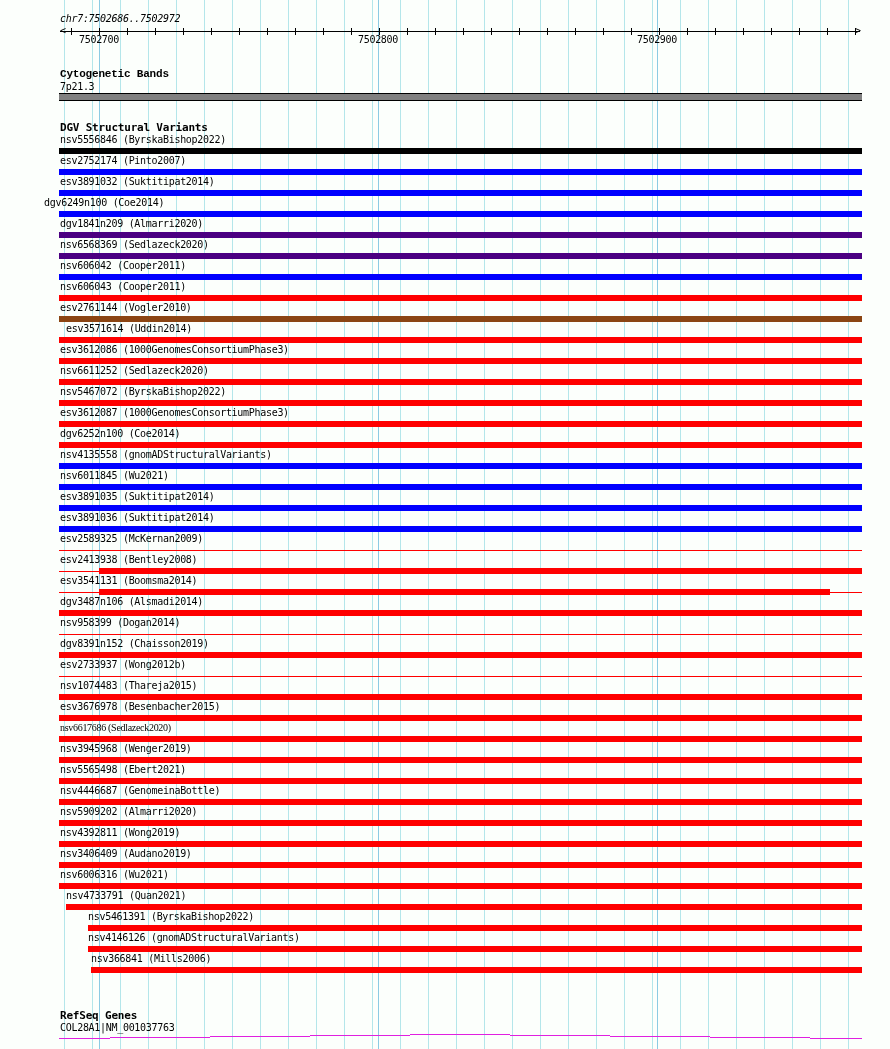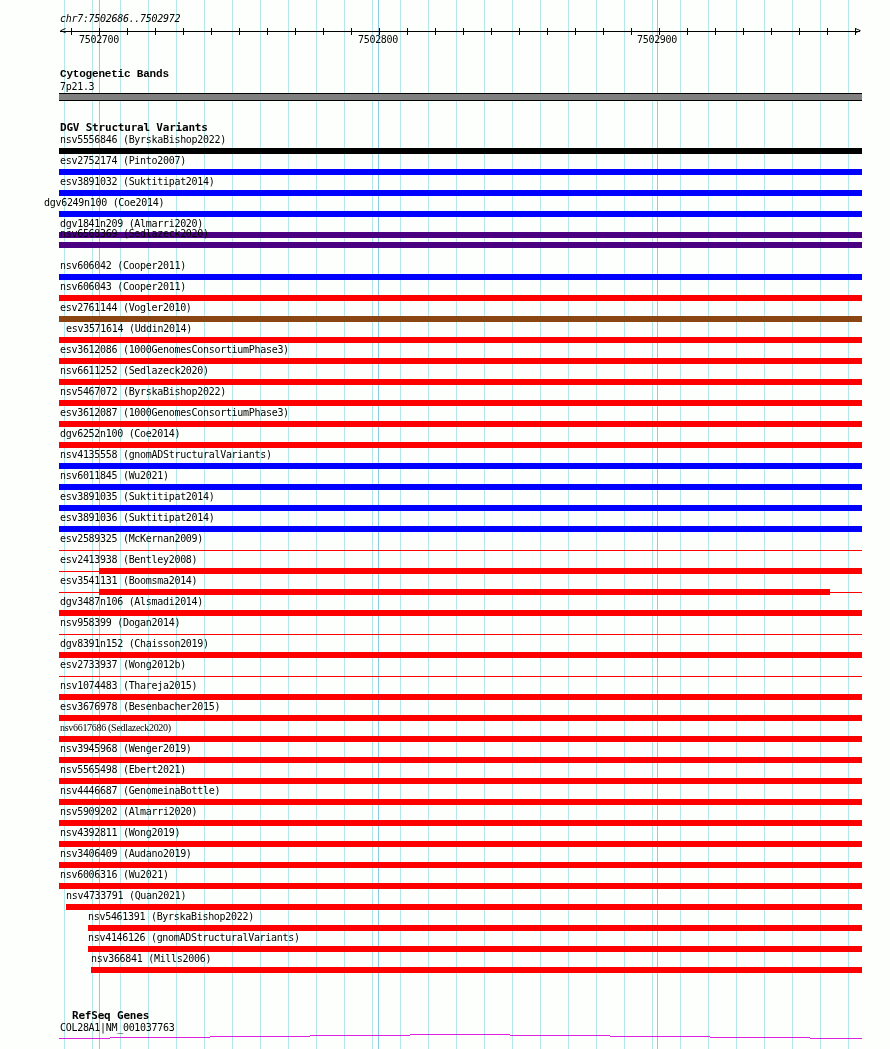--- a/index.html
+++ b/index.html
@@ -127,21 +127,21 @@
         <div class="sv-bar" style="left: 59px; width: 803px; background: rgb(0, 0, 255);"></div>
       </div>
       <div class="sv-row" style="top: 197px;">
         <div class="sv-label txt" style="left: 44px;">dgv6249n100 (Coe2014)</div>
         <div class="sv-bar" style="left: 59px; width: 803px; background: rgb(0, 0, 255);"></div>
       </div>
       <div class="sv-row" style="top: 218px;">
         <div class="sv-label txt" style="left: 60px;">dgv1841n209 (Almarri2020)</div>
         <div class="sv-bar" style="left: 59px; width: 803px; background: rgb(75, 0, 130);"></div>
       </div>
-      <div class="sv-row" style="top: 228px; text-align: right;">
+      <div class="sv-row" style="top: 239px; text-align: right;">
         <div class="sv-label txt" style="left: 60px;">nsv6568369 (Sedlazeck2020)</div>
         <div class="sv-bar" style="left: 59px; width: 803px; background: rgb(75, 0, 130);"></div>
       </div>
       <div class="sv-row" style="top: 260px;">
         <div class="sv-label txt" style="left: 60px;">nsv606042 (Cooper2011)</div>
         <div class="sv-bar" style="left: 59px; width: 803px; background: rgb(0, 0, 255);"></div>
       </div>
       <div class="sv-row" style="top: 281px;">
         <div class="sv-label txt" style="left: 60px;">nsv606043 (Cooper2011)</div>
         <div class="sv-bar" style="left: 59px; width: 803px; background: rgb(255, 0, 0);"></div>
@@ -273,21 +273,21 @@
         <div class="sv-bar" style="left: 88px; width: 774px; background: rgb(255, 0, 0);"></div>
       </div>
       <div class="sv-row" style="top: 953px;">
         <div class="sv-label txt" style="left: 91px;">nsv366841 (Mills2006)</div>
         <div class="sv-bar" style="left: 91px; width: 771px; background: rgb(255, 0, 0);"></div>
       </div>
     </div>
 </div>
 
 <div>
-  <div class="abs title" style="left:72px; top:1010px;">RefSeq Genes</div>
+  <div class="abs title" style="left:60px; top:1010px;">RefSeq Genes</div>
   <div class="abs txt" style="left:60px; top:1022px;">COL28A1|NM_001037763</div>
   <div id="gene">
       <div class="gene-seg" style="left: 59px; width: 51px; top: 1038px; background: rgb(224, 32, 224);"></div>
       <div class="gene-seg" style="left: 110px; width: 100px; top: 1037px; background: rgb(224, 32, 224);"></div>
       <div class="gene-seg" style="left: 210px; width: 100px; top: 1036px; background: rgb(224, 32, 224);"></div>
       <div class="gene-seg" style="left: 310px; width: 100px; top: 1035px; background: rgb(224, 32, 224);"></div>
       <div class="gene-seg" style="left: 410px; width: 100px; top: 1034px; background: rgb(224, 32, 224);"></div>
       <div class="gene-seg" style="left: 510px; width: 100px; top: 1035px; background: rgb(224, 32, 224);"></div>
       <div class="gene-seg" style="left: 610px; width: 100px; top: 1036px; background: rgb(224, 32, 224);"></div>
       <div class="gene-seg" style="left: 710px; width: 100px; top: 1037px; background: rgb(224, 32, 224);"></div>

